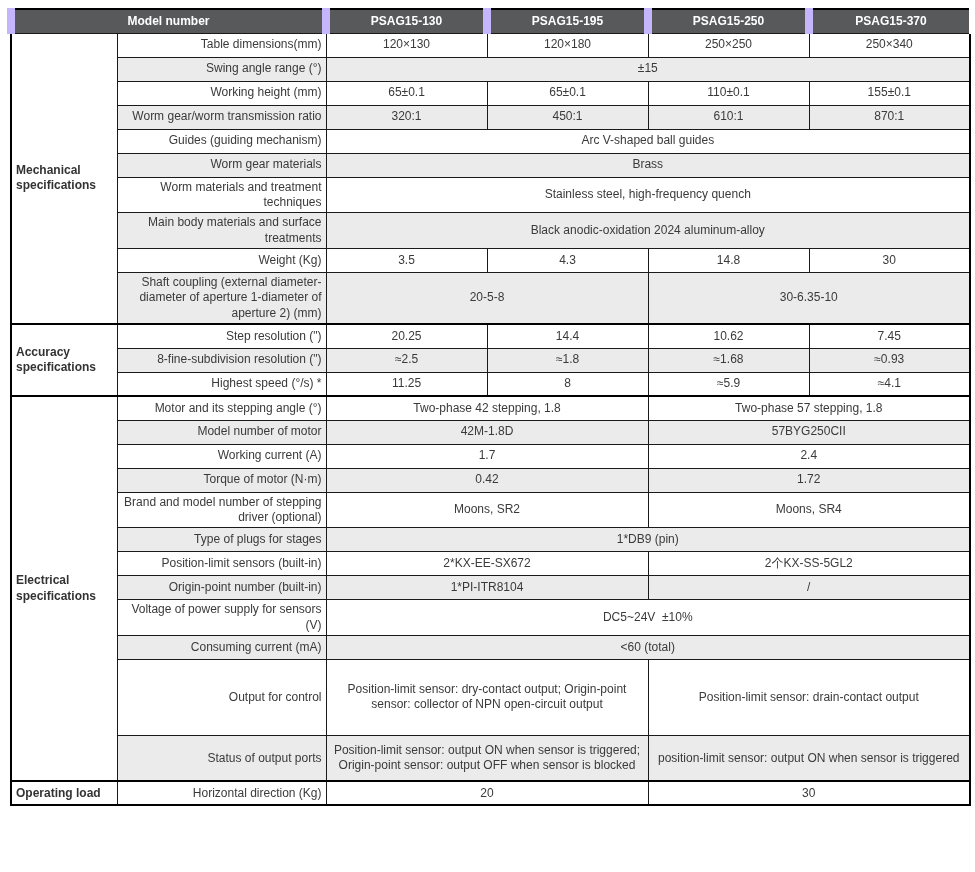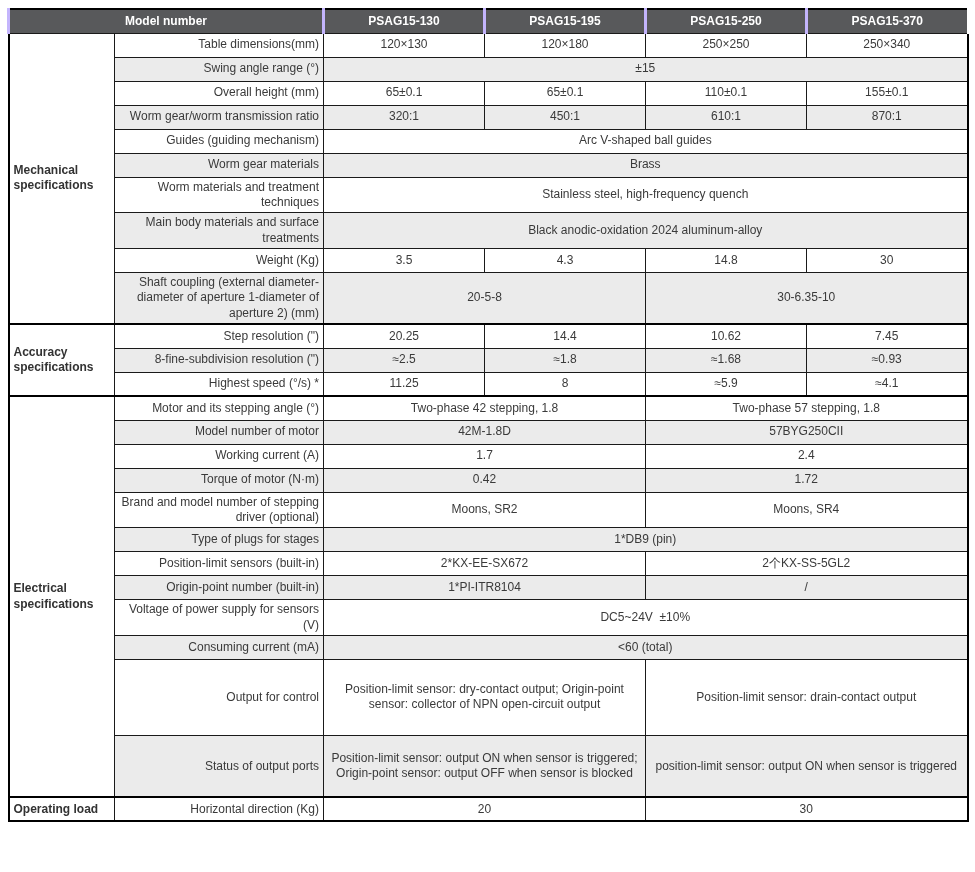--- a/index.html
+++ b/index.html
@@ -24,21 +24,21 @@
     color:var(--text);
     border:2px solid #000;
   }
   thead th{
     background:var(--header-bg);
     color:var(--header-text);
     font-weight:bold;
     font-size:12px;
     height:24px;
     text-align:center;
-    border-left:3px solid #c4b5fd;
+    border-left:8px solid #c4b5fd;
     border-right:2px solid #fff;
     border-bottom:1px solid var(--border);
     padding:2px 4px;
   }
   td{
     border:1px solid var(--border);
     height:24px;
     padding:2px 6px;
     text-align:center;
     vertical-align:middle;
@@ -53,21 +53,21 @@
     text-align:left;
     padding:2px 2px 2px 4px;
     background:#fff !important;
     color:#333;
     vertical-align:middle;
   }
   tbody.section{border-top:2px solid #000;}
   tbody.section.first{border-top:1px solid var(--border);}
   tbody.section tr:nth-child(even) td{background:var(--shade);}
   tr.rh-xl{height:76px;padding-left:41px;}
-  tr.rh-lg{height:62px;}
+  tr.rh-lg{height:46px;}
 </style>
 </head>
 <body>
 
 <table class="spec">
   <colgroup>
     <col style="width:106px">
       <col style="width:209px">
     <col style="width:161px">
       <col style="width:161px">
@@ -91,21 +91,21 @@
       <td>120×130</td>
       <td>120×180</td>
       <td>250×250</td>
       <td>250×340</td>
     </tr>
     <tr>
       <td class="param">Swing angle range (°)</td>
       <td colspan="4">±15</td>
     </tr>
     <tr>
-      <td class="param">Overall height (mm)</td>
+      <td class="param">Working height (mm)</td>
       <td>65±0.1</td>
       <td>65±0.1</td>
       <td>110±0.1</td>
       <td>155±0.1</td>
     </tr>
     <tr>
       <td class="param">Worm gear/worm transmission ratio</td>
       <td>320:1</td>
       <td>450:1</td>
       <td>610:1</td>

